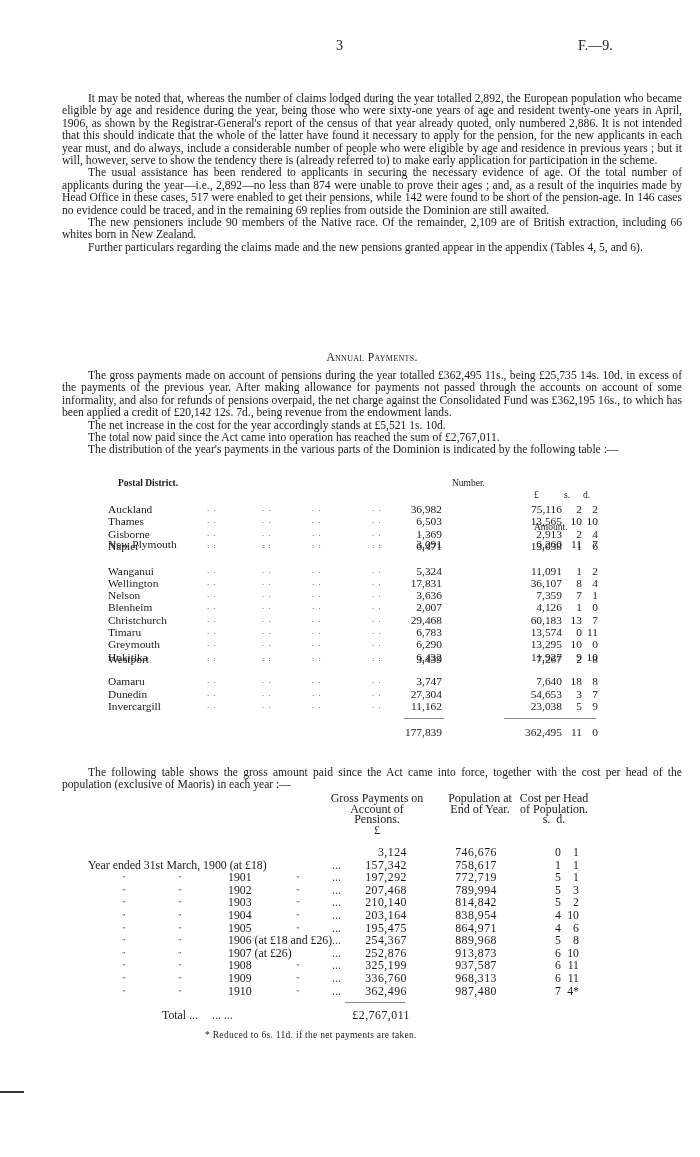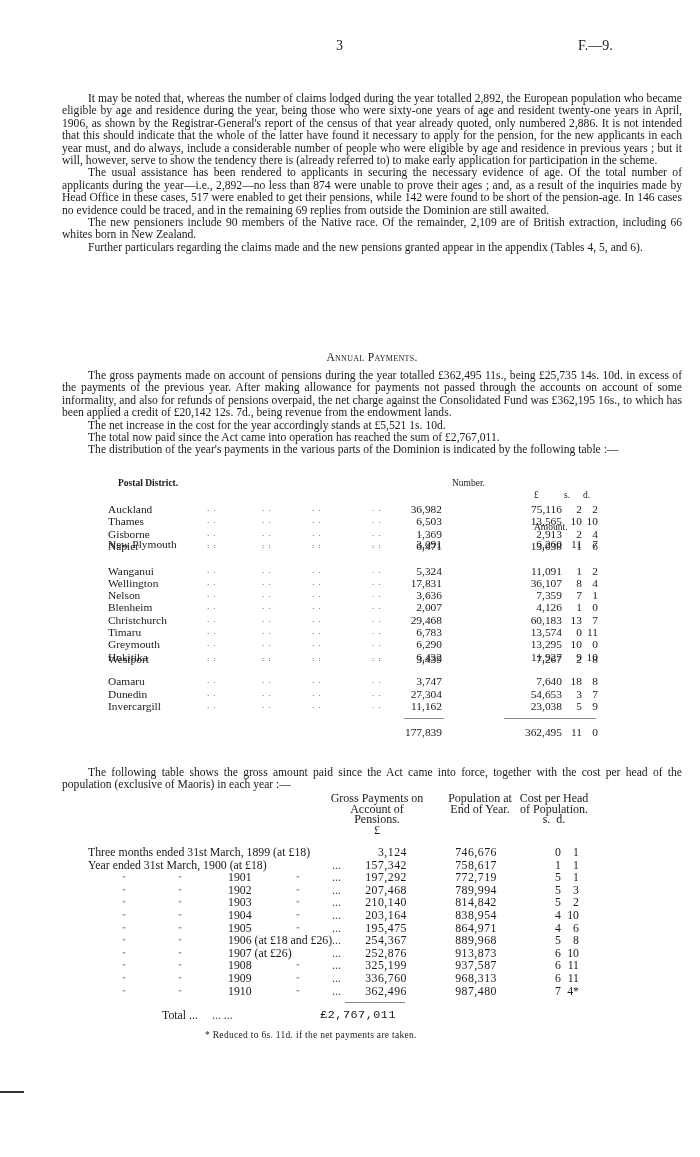--- a/index.html
+++ b/index.html
@@ -303,21 +303,20 @@
     <div>Gross Payments on Account of Pensions.</div>
     <div>£</div>
   </div>
   <div class="yt-head" style="left:382px;width:72px;top:0;">Population at End of Year.</div>
   <div class="yt-head" style="left:456px;width:72px;top:0;">
     <div>Cost per Head of Population.</div>
     <div><span>s.</span>&nbsp;&nbsp;<span>d.</span></div>
   </div>
   <div id="yt-rows">
       <div class="yt-row" style="top: 52px;">
-        <span class="yt-label">Three months ended 31st March, 1899 (at £18)</span>
         <span class="yt-gross">3,124</span>
         <span class="yt-pop">746,676</span>
         <span class="yt-s">0</span>
         <span class="yt-d">1</span>
       </div>
       <div class="yt-row" style="top: 64.6px;">
         <span class="yt-label">Year ended 31st March, 1900 (at £18)</span>
         <span class="yt-ell">...</span>
         <span class="yt-gross">157,342</span>
         <span class="yt-pop">758,617</span>
@@ -429,19 +428,19 @@
         <span class="yt-ell">...</span>
         <span class="yt-gross">362,496</span>
         <span class="yt-pop">987,480</span>
         <span class="yt-s">7</span>
         <span class="yt-d">4*</span>
       </div>
       <div class="rule" style="top: 209.2px; left: 283px; width: 60px;"></div>
       <div class="yt-row" style="top: 215.2px;">
         <span style="left: 100px;">Total ...</span>
         <span style="left: 150px; color: rgb(68, 68, 68);">...           ...</span>
-        <span style="right: 286px; letter-spacing: 0.5px; font-family: Liberation Mono, monospace;">£2,767,011</span>
+        <span style="right: 272px; letter-spacing: 0.5px;">£2,767,011</span>
       </div>
     </div>
 </div>
 
 <div class="footnote">* Reduced to 6s. 11d. if the net payments are taken.</div>
 <div class="margin-line"></div>
 
 </body></html>

